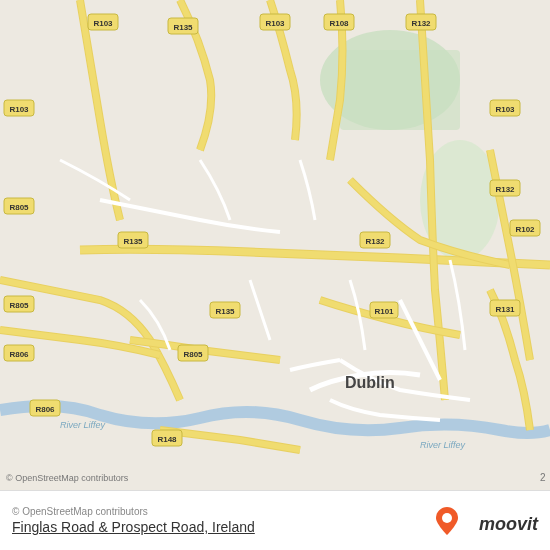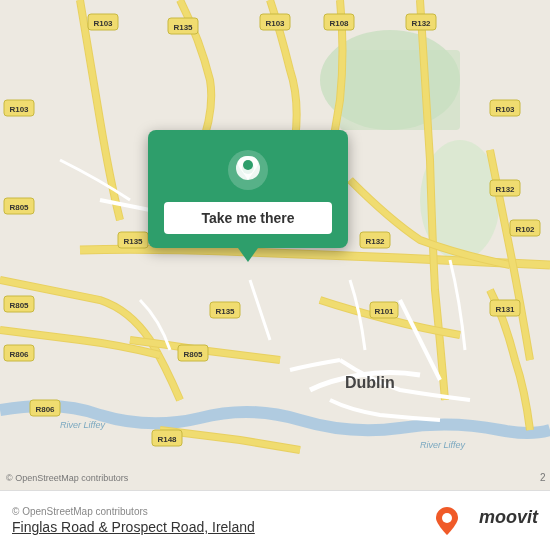--- a/index.html
+++ b/index.html
@@ -99,21 +99,21 @@
 
     #location-name {
       font-size: 14px;
       color: #333;
       font-weight: 500;
       text-decoration: underline;
     }
 
     #moovit-logo {
       display: flex;
-      align-items: flex-start;
+      align-items: flex-end;
       gap: 21px;
     }
 
     #moovit-pin {
       width: 22px;
       height: 28px;
     }
 
     #moovit-text {
       font-size: 18px;
@@ -255,31 +255,20 @@
     <rect x="152" y="430" width="30" height="16" rx="3" fill="#f0dc70" stroke="#c8b840" stroke-width="1"></rect>
     <text x="167" y="442" font-size="8" text-anchor="middle" fill="#333" font-weight="bold">R148</text>
 
     <text x="345" y="388" font-size="16" font-weight="bold" fill="#444" font-family="Arial">Dublin</text>
 
     <text x="6" y="481" font-size="9" fill="#777">© OpenStreetMap contributors</text>
 
     <text x="540" y="481" font-size="10" fill="#777">2</text>
   </svg>
 
-  <div id="popup">
-
-    <svg id="popup-icon" viewBox="0 0 44 44" xmlns="http://www.w3.org/2000/svg">
-      <circle cx="22" cy="22" r="20" fill="white" opacity="0.2"></circle>
-      <circle cx="22" cy="20" r="12" fill="white" opacity="0.9"></circle>
-      <circle cx="22" cy="20" r="6" fill="#2e9e6b"></circle>
-      <path d="M22 32 Q18 26 15 22 Q12 18 12 16 Q12 8 22 8 Q32 8 32 16 Q32 18 29 22 Q26 26 22 32Z" fill="white" opacity="0.9"></path>
-      <circle cx="22" cy="17" r="5" fill="#2e9e6b"></circle>
-    </svg>
-    <button id="take-me-there-btn">Take me there</button>
-  </div>
 </div>
 
 <div id="bottom-bar">
   <div id="bottom-left">
     <span id="attribution">© OpenStreetMap contributors</span>
     <span id="location-name">Finglas Road &amp; Prospect Road, Ireland</span>
   </div>
   <div id="moovit-logo">
     <svg id="moovit-pin" viewBox="0 0 22 28" xmlns="http://www.w3.org/2000/svg">
       <path d="M11 0 C5 0 0 5 0 11 C0 17 11 28 11 28 C11 28 22 17 22 11 C22 5 17 0 11 0Z" fill="#f05a28"></path>

